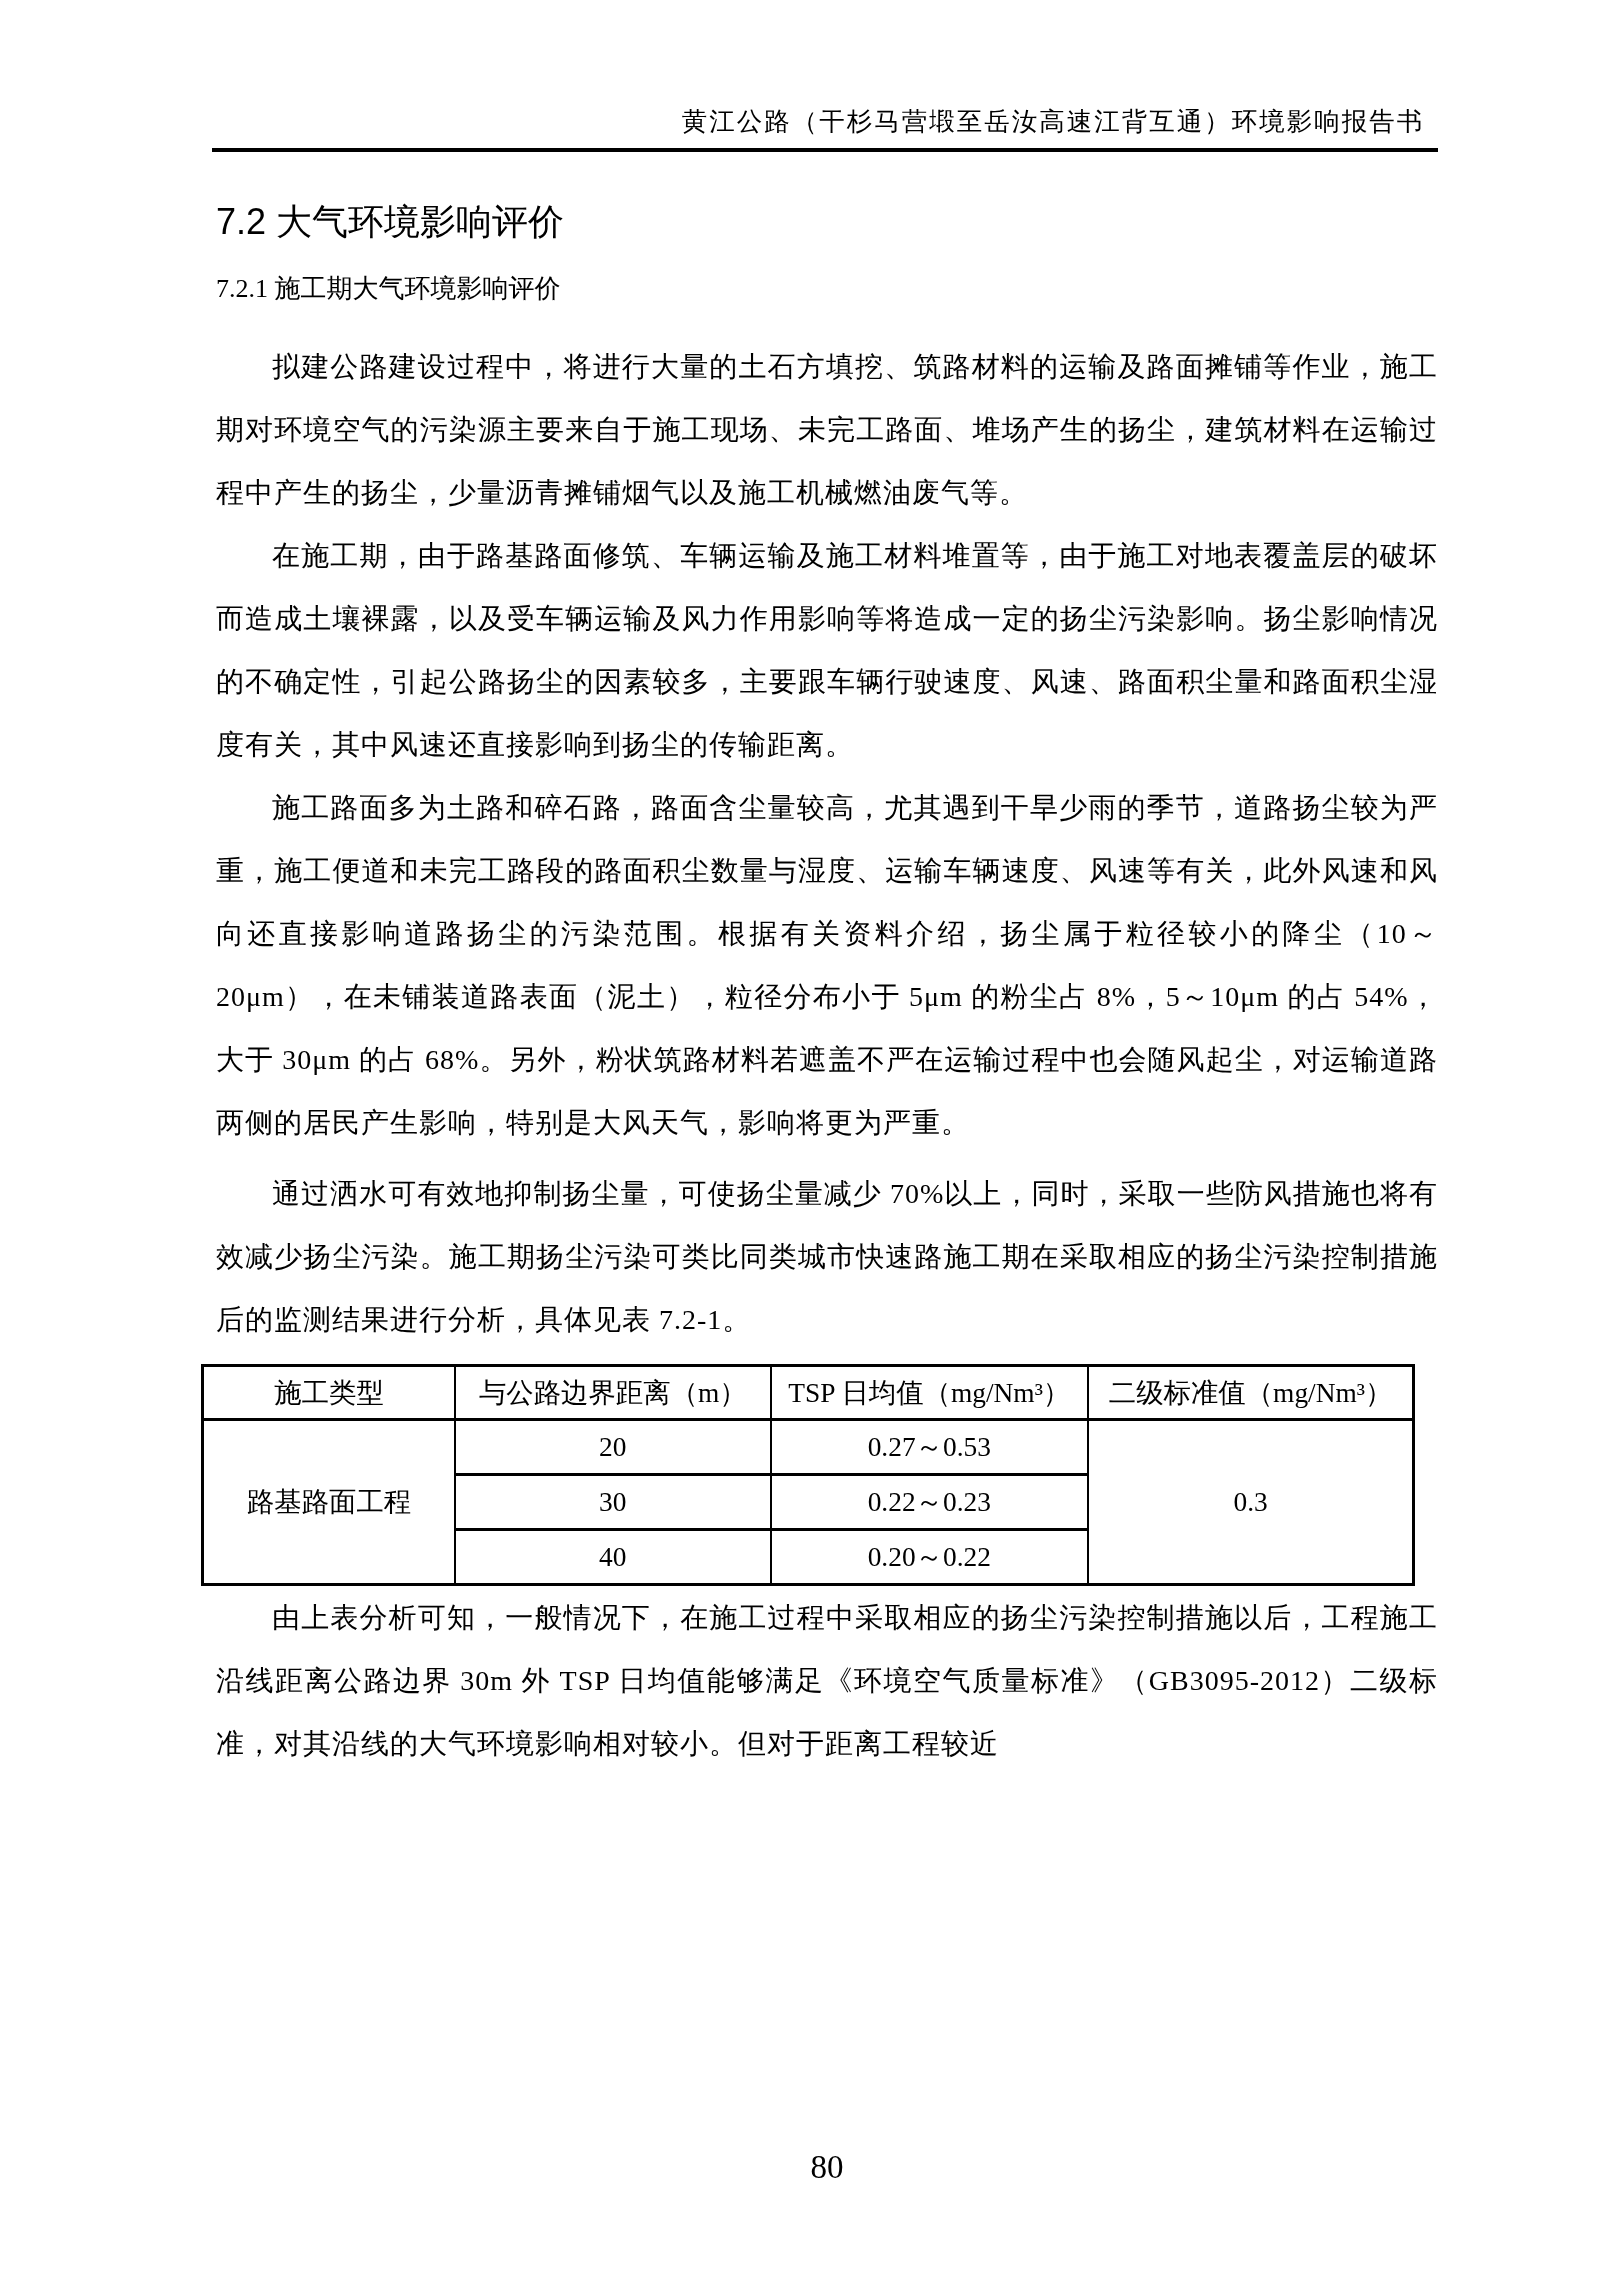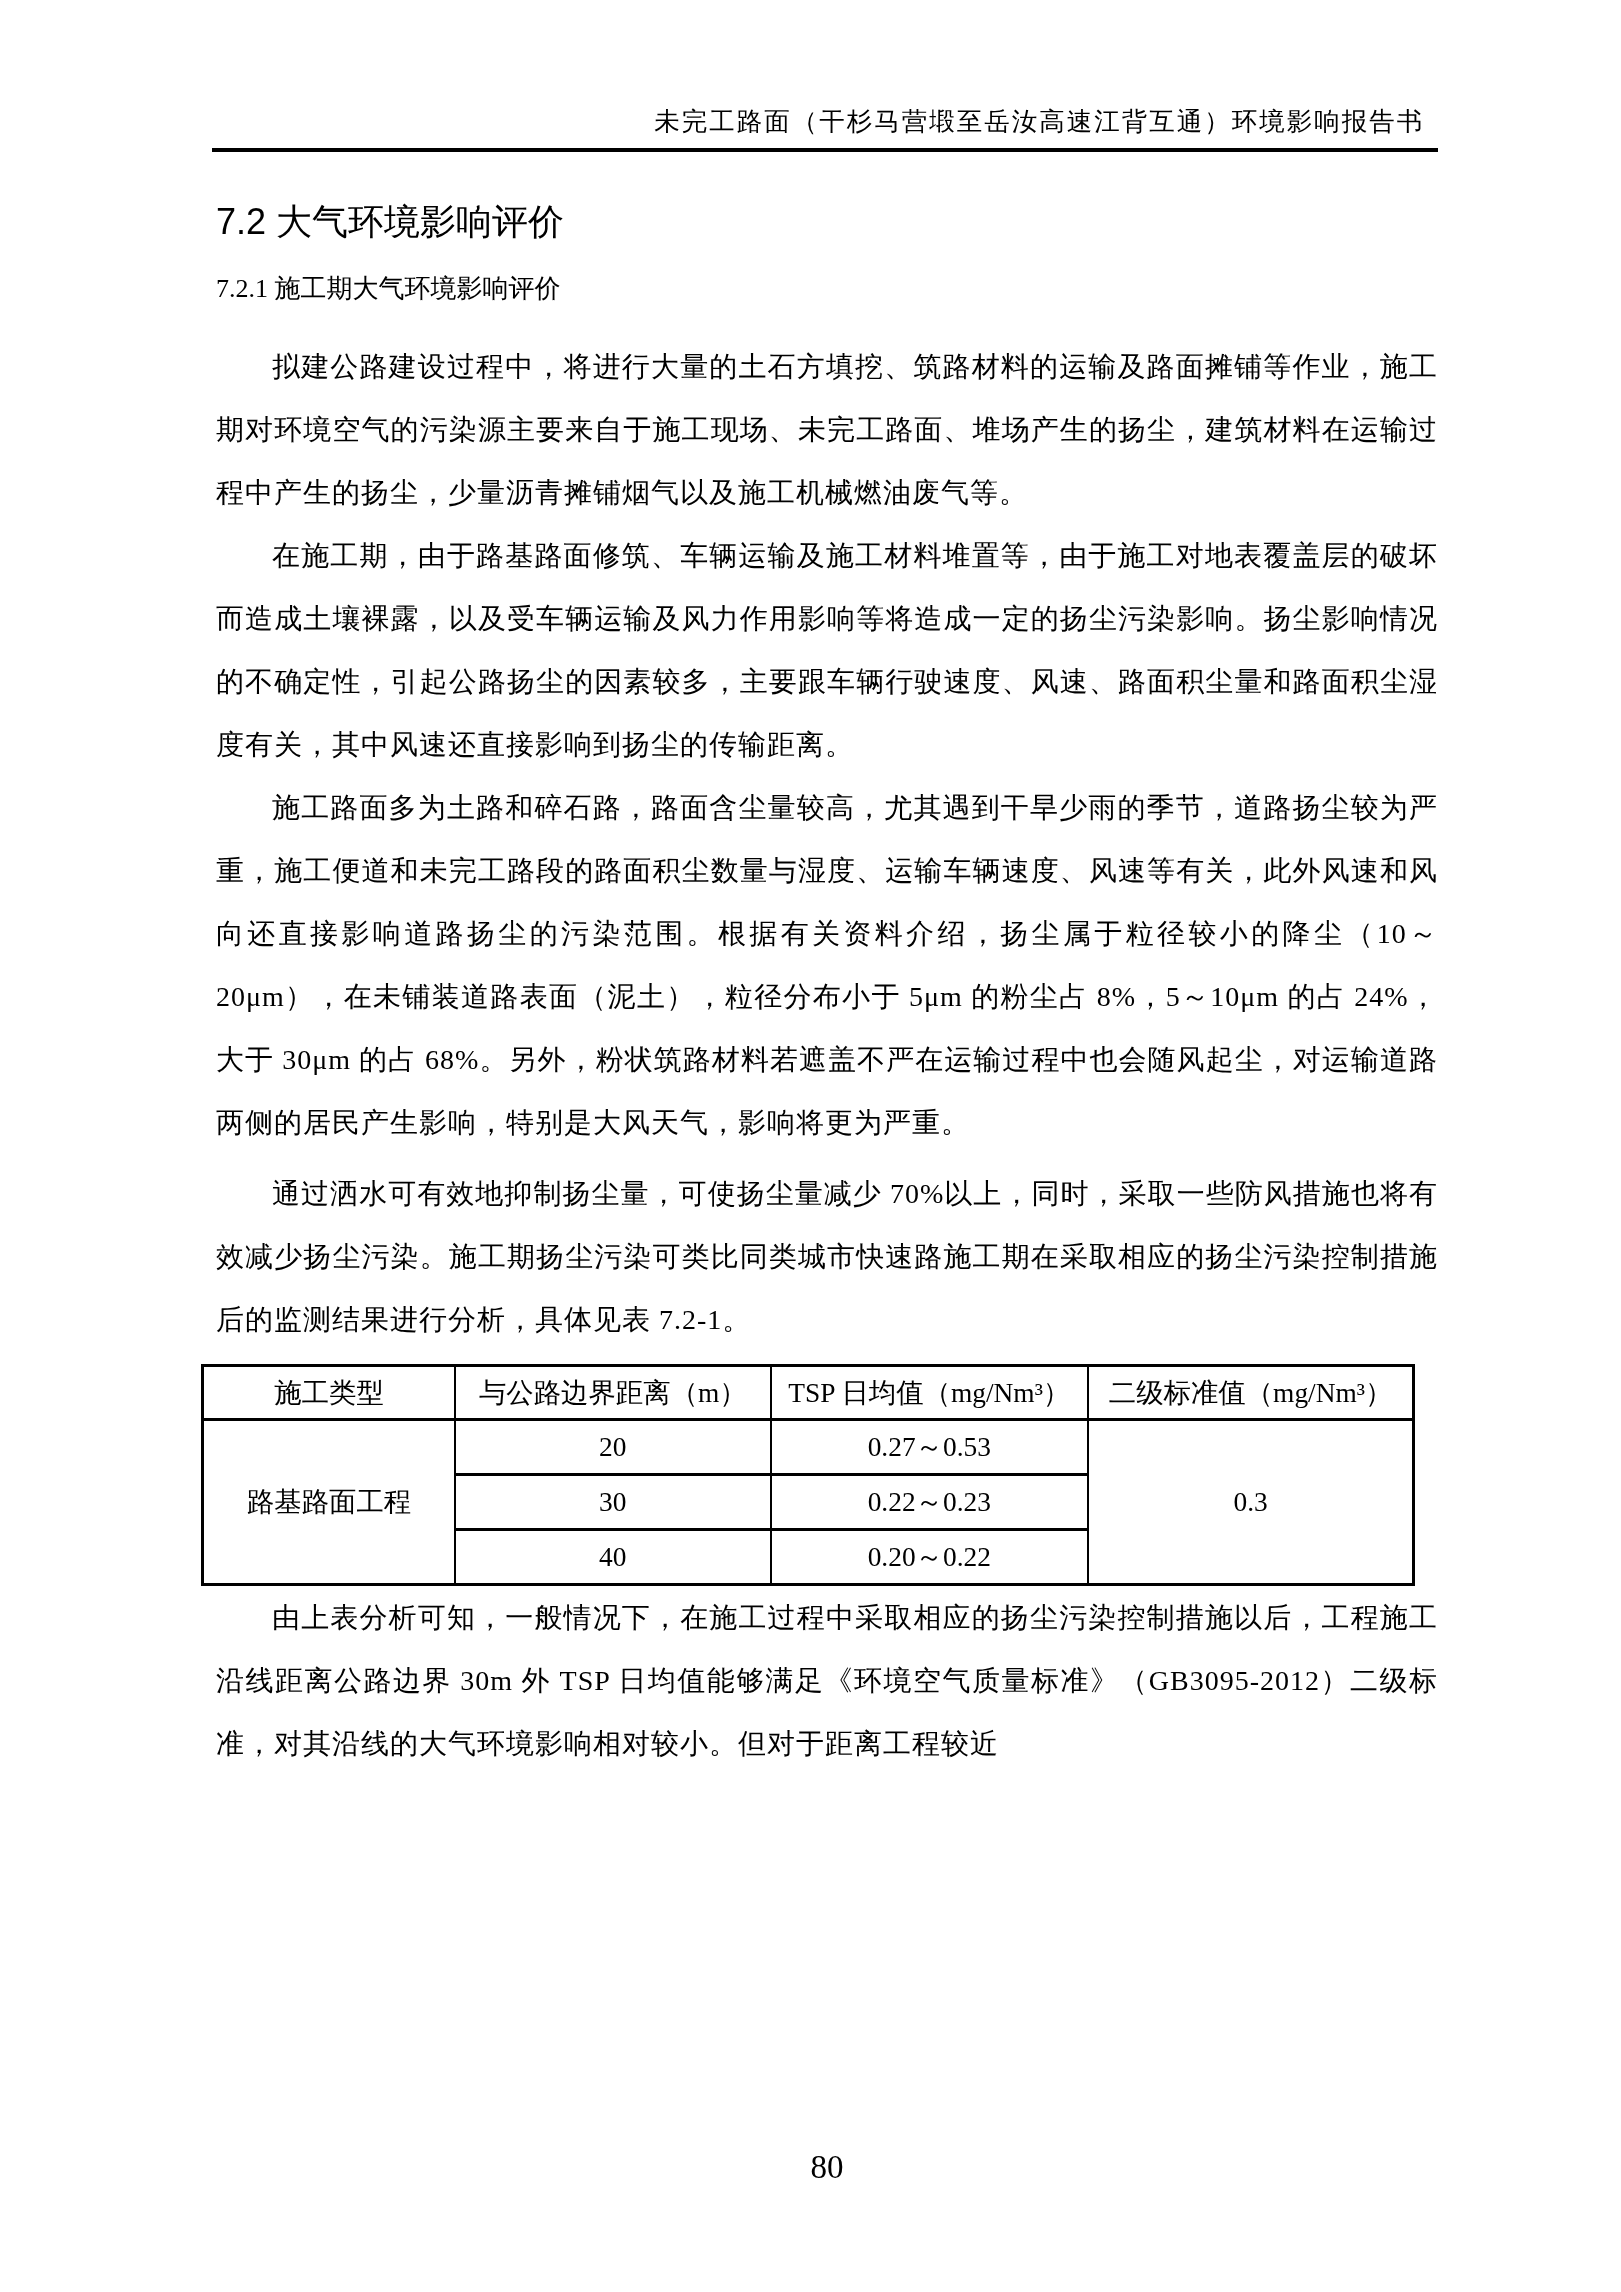--- a/index.html
+++ b/index.html
@@ -100,33 +100,33 @@
     font-size: 33px;
   }
 </style>
 </head>
 <body>
 
 <div class="page">
   <div class="content">
 
     <div class="doc-header">
-      <span>未完工路面（干杉马营塅至岳汝高速江背互通）环境影响报告书</span>
+      <span>黄江公路（干杉马营塅至岳汝高速江背互通）环境影响报告书</span>
     </div>
 
     <div class="h1">7.2 大气环境影响评价</div>
 
     <div class="h2">7.2.1 施工期大气环境影响评价</div>
 
     <p class="body mt1">拟建公路建设过程中，将进行大量的土石方填挖、筑路材料的运输及路面摊铺等作业，施工期对环境空气的污染源主要来自于施工现场、未完工路面、堆场产生的扬尘，建筑材料在运输过程中产生的扬尘，少量沥青摊铺烟气以及施工机械燃油废气等。</p>
 
 
     <p class="body">在施工期，由于路基路面修筑、车辆运输及施工材料堆置等，由于施工对地表覆盖层的破坏而造成土壤裸露，以及受车辆运输及风力作用影响等将造成一定的扬尘污染影响。扬尘影响情况的不确定性，引起公路扬尘的因素较多，主要跟车辆行驶速度、风速、路面积尘量和路面积尘湿度有关，其中风速还直接影响到扬尘的传输距离。</p>
 
-    <p class="body">施工路面多为土路和碎石路，路面含尘量较高，尤其遇到干旱少雨的季节，道路扬尘较为严重，施工便道和未完工路段的路面积尘数量与湿度、运输车辆速度、风速等有关，此外风速和风向还直接影响道路扬尘的污染范围。根据有关资料介绍，扬尘属于粒径较小的降尘（10～20μm），在未铺装道路表面（泥土），粒径分布小于 5μm 的粉尘占 8%，5～10μm 的占 24%，大于 30μm 的占 68%。另外，粉状筑路材料若遮盖不严在运输过程中也会随风起尘，对运输道路两侧的居民产生影响，特别是大风天气，影响将更为严重。</p>
+    <p class="body">施工路面多为土路和碎石路，路面含尘量较高，尤其遇到干旱少雨的季节，道路扬尘较为严重，施工便道和未完工路段的路面积尘数量与湿度、运输车辆速度、风速等有关，此外风速和风向还直接影响道路扬尘的污染范围。根据有关资料介绍，扬尘属于粒径较小的降尘（10～20μm），在未铺装道路表面（泥土），粒径分布小于 5μm 的粉尘占 8%，5～10μm 的占 54%，大于 30μm 的占 68%。另外，粉状筑路材料若遮盖不严在运输过程中也会随风起尘，对运输道路两侧的居民产生影响，特别是大风天气，影响将更为严重。</p>
 
     <p class="body mt2">通过洒水可有效地抑制扬尘量，可使扬尘量减少 70%以上，同时，采取一些防风措施也将有效减少扬尘污染。施工期扬尘污染可类比同类城市快速路施工期在采取相应的扬尘污染控制措施后的监测结果进行分析，具体见表 7.2-1。</p>
 
 
     <table class="monitor">
       <colgroup>
         <col style="width:252px">
         <col style="width:316px">
         <col style="width:317px">
         <col style="width:326px">

